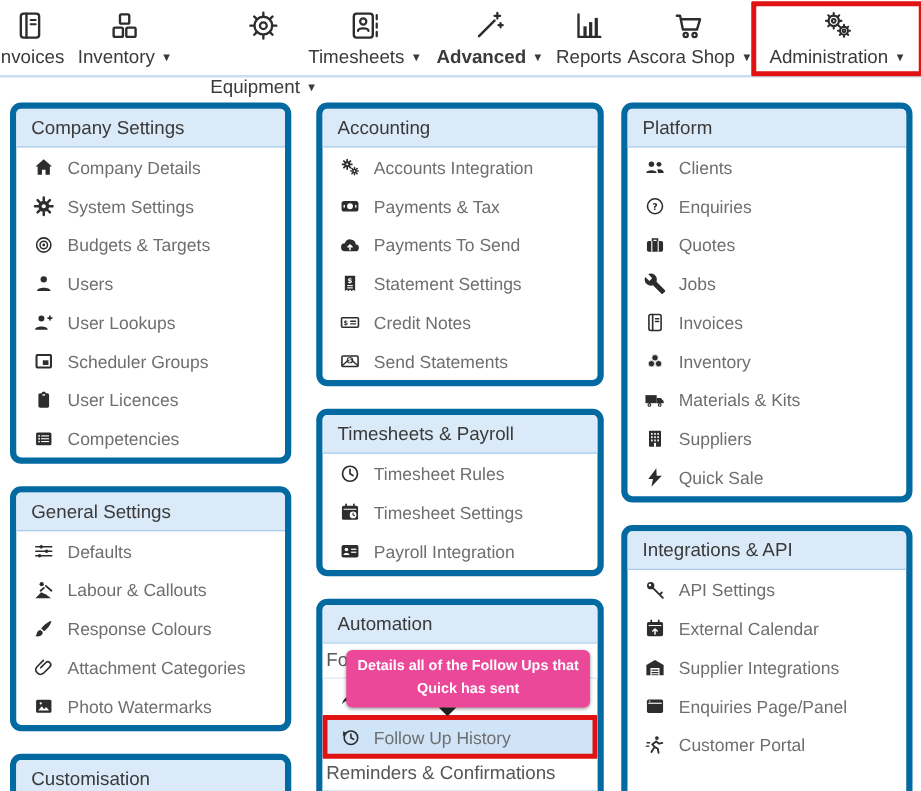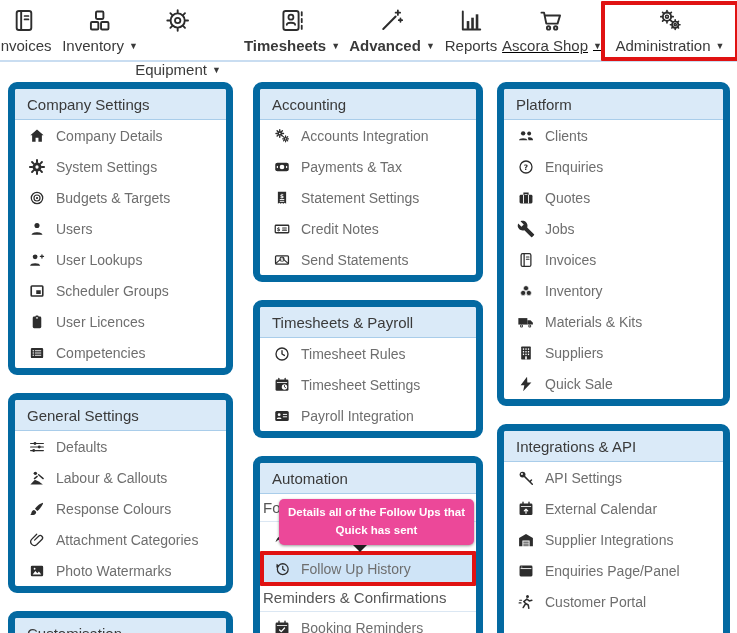--- a/index.html
+++ b/index.html
@@ -10,21 +10,21 @@
   .nav-item{position:absolute;top:7px;transform:translateX(-50%);display:flex;
             flex-direction:column;align-items:center;gap:4px;cursor:pointer;white-space:nowrap}
   .nav-icon{width:27px;height:27px}
   .nav-icon svg{width:100%;height:100%}
   .nav-label{font-size:15px;color:#3a3a3a;display:flex;align-items:center;gap:5px;line-height:1}
   .caret{font-size:9px;color:#3a3a3a;transform:translateY(1px)}
   .annotation-box{position:absolute;border:4px solid #e01212;pointer-events:none;z-index:20;border-radius:1px}
   
   #menu{position:relative}
   .col{position:absolute;top:20px}
-  .panel{border:7px solid #0369a1;border-radius:9px;margin-bottom:18px;overflow:hidden;
+  .panel{border:5px solid #0369a1;border-radius:9px;margin-bottom:18px;overflow:hidden;
          background:#fff;position:relative}
   .panel-header{background:#daeaf8;border-bottom:1px solid #a9cdea;padding:0 12px;height:30px;
                 display:flex;align-items:center;font-size:15px;color:#3a3a3a}
   .menu-item{display:flex;align-items:center;height:31px;padding:0 8px;cursor:pointer;position:relative}
   .menu-icon{width:18px;height:18px;margin:0 10px 0 5px;flex:none}
   .menu-icon svg{width:100%;height:100%;display:block}
   .menu-label{font-size:14px;color:#6e6e6e;white-space:nowrap}
   .section-row{font-size:15px;color:#565656;padding:5px 3px 5px 3px;border-bottom:1px solid #dbe7f3;
                background:#fff}
   .menu-item.highlighted{background:#cfe4f7}
@@ -54,32 +54,32 @@
       <span class="nav-icon"><svg viewBox="0 0 24 24" aria-hidden="true">
           <rect x="8.7" y="4" width="6.6" height="6.6" rx="1" stroke="#2d2d2d" fill="none" stroke-linecap="round" stroke-linejoin="round" stroke-width="1.7"></rect>
           <rect x="4.2" y="13.4" width="6.6" height="6.6" rx="1" stroke="#2d2d2d" fill="none" stroke-linecap="round" stroke-linejoin="round" stroke-width="1.7"></rect>
           <rect x="13.2" y="13.4" width="6.6" height="6.6" rx="1" stroke="#2d2d2d" fill="none" stroke-linecap="round" stroke-linejoin="round" stroke-width="1.7"></rect>
         </svg></span>
       <span class="nav-label">
         <span>Inventory</span>
         <span class="caret">▼</span>
       </span>
     </div>
-    <div class="nav-item" style="left: 178px; gap: 28px;">
+    <div class="nav-item" style="left: 211px; gap: 28px;">
       <span class="nav-icon"><svg viewBox="0 0 24 24" aria-hidden="true">
           <circle cx="12" cy="12" r="6.3" stroke="#2d2d2d" fill="none" stroke-linecap="round" stroke-linejoin="round" stroke-width="1.7"></circle>
           <circle cx="12" cy="12" r="2.4" stroke="#2d2d2d" fill="none" stroke-linecap="round" stroke-linejoin="round" stroke-width="1.6"></circle>
           <path d="M12 2.8v2.1M12 19.1v2.1M2.8 12h2.1M19.1 12h2.1M5.5 5.5l1.5 1.5M17 17l1.5 1.5M18.5 5.5L17 7M7 17l-1.5 1.5" stroke="#2d2d2d" fill="none" stroke-linecap="round" stroke-linejoin="round" stroke-width="1.7"></path>
         </svg></span>
       <span class="nav-label">
         <span>Equipment</span>
         <span class="caret">▼</span>
       </span>
     </div>
-    <div class="nav-item" style="left: 292px; font-weight: bold;">
+    <div class="nav-item" style="left: 292px;">
       <span class="nav-icon"><svg viewBox="0 0 24 24" aria-hidden="true">
           <rect x="4" y="3.5" width="13.5" height="17" rx="2" stroke="#2d2d2d" fill="none" stroke-linecap="round" stroke-linejoin="round" stroke-width="1.7"></rect>
           <circle cx="10.7" cy="9" r="2.2" stroke="#2d2d2d" fill="none" stroke-linecap="round" stroke-linejoin="round" stroke-width="1.6"></circle>
           <path d="M7 15.8c0-2.4 7.4-2.4 7.4 0" stroke="#2d2d2d" fill="none" stroke-linecap="round" stroke-linejoin="round" stroke-width="1.6"></path>
           <path d="M20.3 4.5v3M20.3 10.5v3M20.3 16.5v3" stroke="#2d2d2d" fill="none" stroke-linecap="round" stroke-linejoin="round" stroke-width="1.6"></path>
         </svg></span>
       <span class="nav-label">
         <span>Timesheets</span>
         <span class="caret">▼</span>
       </span>
@@ -99,21 +99,21 @@
       <span class="nav-icon"><svg viewBox="0 0 24 24" aria-hidden="true">
           <path d="M4.5 4v16h15.5" stroke="#2d2d2d" fill="none" stroke-linecap="round" stroke-linejoin="round" stroke-width="1.7"></path>
           <rect x="8" y="12.5" width="2.3" height="7" fill="#2d2d2d"></rect>
           <rect x="12" y="9.5" width="2.3" height="10" fill="#2d2d2d"></rect>
           <rect x="16" y="6.5" width="2.3" height="13" fill="#2d2d2d"></rect>
         </svg></span>
       <span class="nav-label">
         <span>Reports</span>
       </span>
     </div>
-    <div class="nav-item" style="left: 552px; text-decoration: underline;">
+    <div class="nav-item" style="left: 552px;">
       <span class="nav-icon"><svg viewBox="0 0 24 24" aria-hidden="true">
           <path d="M3 5h2.3l2 9.8h10l2.2-7.3H6" stroke="#2d2d2d" fill="none" stroke-linecap="round" stroke-linejoin="round" stroke-width="1.7"></path>
           <circle cx="9.3" cy="18.6" r="1.5" stroke="#2d2d2d" fill="none" stroke-linecap="round" stroke-linejoin="round" stroke-width="1.6"></circle>
           <circle cx="15.6" cy="18.6" r="1.5" stroke="#2d2d2d" fill="none" stroke-linecap="round" stroke-linejoin="round" stroke-width="1.6"></circle>
         </svg></span>
       <span class="nav-label">
         <span>Ascora Shop</span>
         <span class="caret">▼</span>
       </span>
     </div>
@@ -300,20 +300,29 @@
         <div class="menu-item">
           <span class="menu-icon">
             <svg viewBox="0 0 24 24" aria-hidden="true">
               <rect x="3" y="6.3" width="18" height="11.4" rx="2.8" fill="#2d2d2d"></rect>
               <circle cx="12" cy="12" r="3.1" fill="#fff"></circle>
               <rect x="5.1" y="10.6" width="1.5" height="2.8" fill="#fff"></rect>
               <rect x="17.4" y="10.6" width="1.5" height="2.8" fill="#fff"></rect>
             </svg>
           </span>
           <span class="menu-label">Payments &amp; Tax</span>
+        </div>
+        <div class="menu-item">
+          <span class="menu-icon">
+            <svg viewBox="0 0 24 24" aria-hidden="true">
+              <path d="M6.8 18.6a4.2 4.2 0 0 1-.3-8.4A6 6 0 0 1 18.2 11.4a3.5 3.5 0 0 1-.7 7.2z" fill="#2d2d2d"></path>
+              <path d="M12 17v-5M9.9 14l2.1-2.1L14.1 14" stroke="#fff" stroke-width="1.6" fill="none" stroke-linecap="round" stroke-linejoin="round"></path>
+            </svg>
+          </span>
+          <span class="menu-label">Payments To Send</span>
         </div>
         <div class="menu-item">
           <span class="menu-icon">
             <svg viewBox="0 0 24 24" aria-hidden="true">
               <path d="M6.5 3.5h11v16.2l-1.9-1.4-1.8 1.4-1.8-1.4-1.8 1.4-1.8-1.4-1.9 1.4z" fill="#2d2d2d"></path>
               <text x="12" y="11.4" font-size="7.5" font-weight="bold" fill="#fff" text-anchor="middle" font-family="DejaVu Sans, sans-serif">$</text>
               <rect x="9" y="13.4" width="6" height="1.2" fill="#fff"></rect>
               <rect x="9" y="15.8" width="6" height="1.2" fill="#fff"></rect>
             </svg>
           </span>

